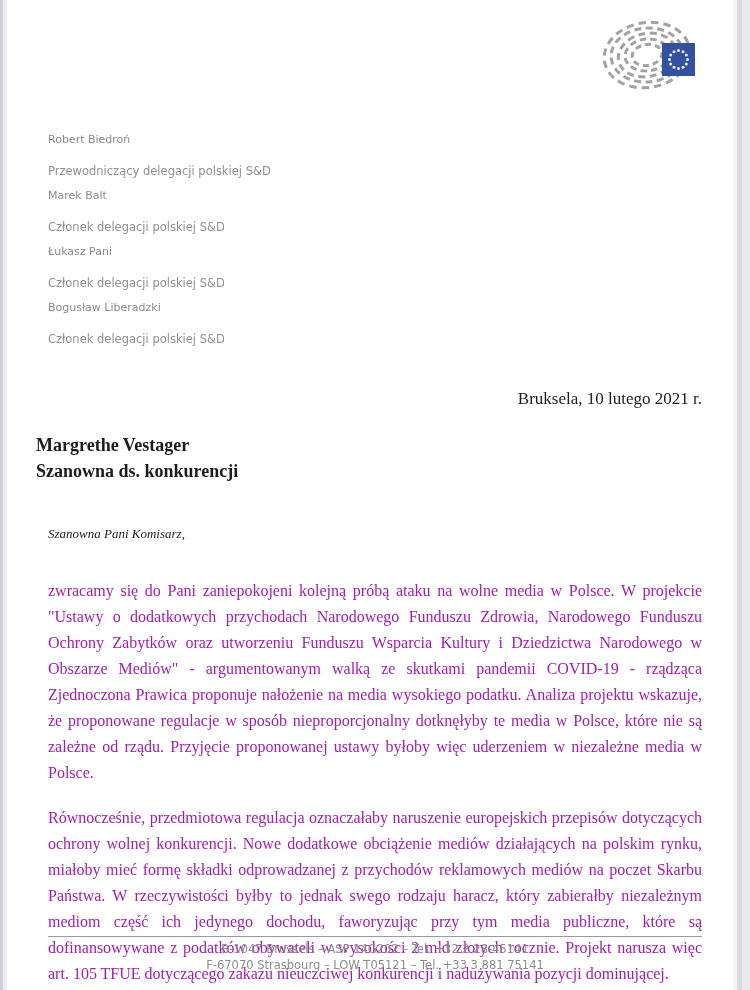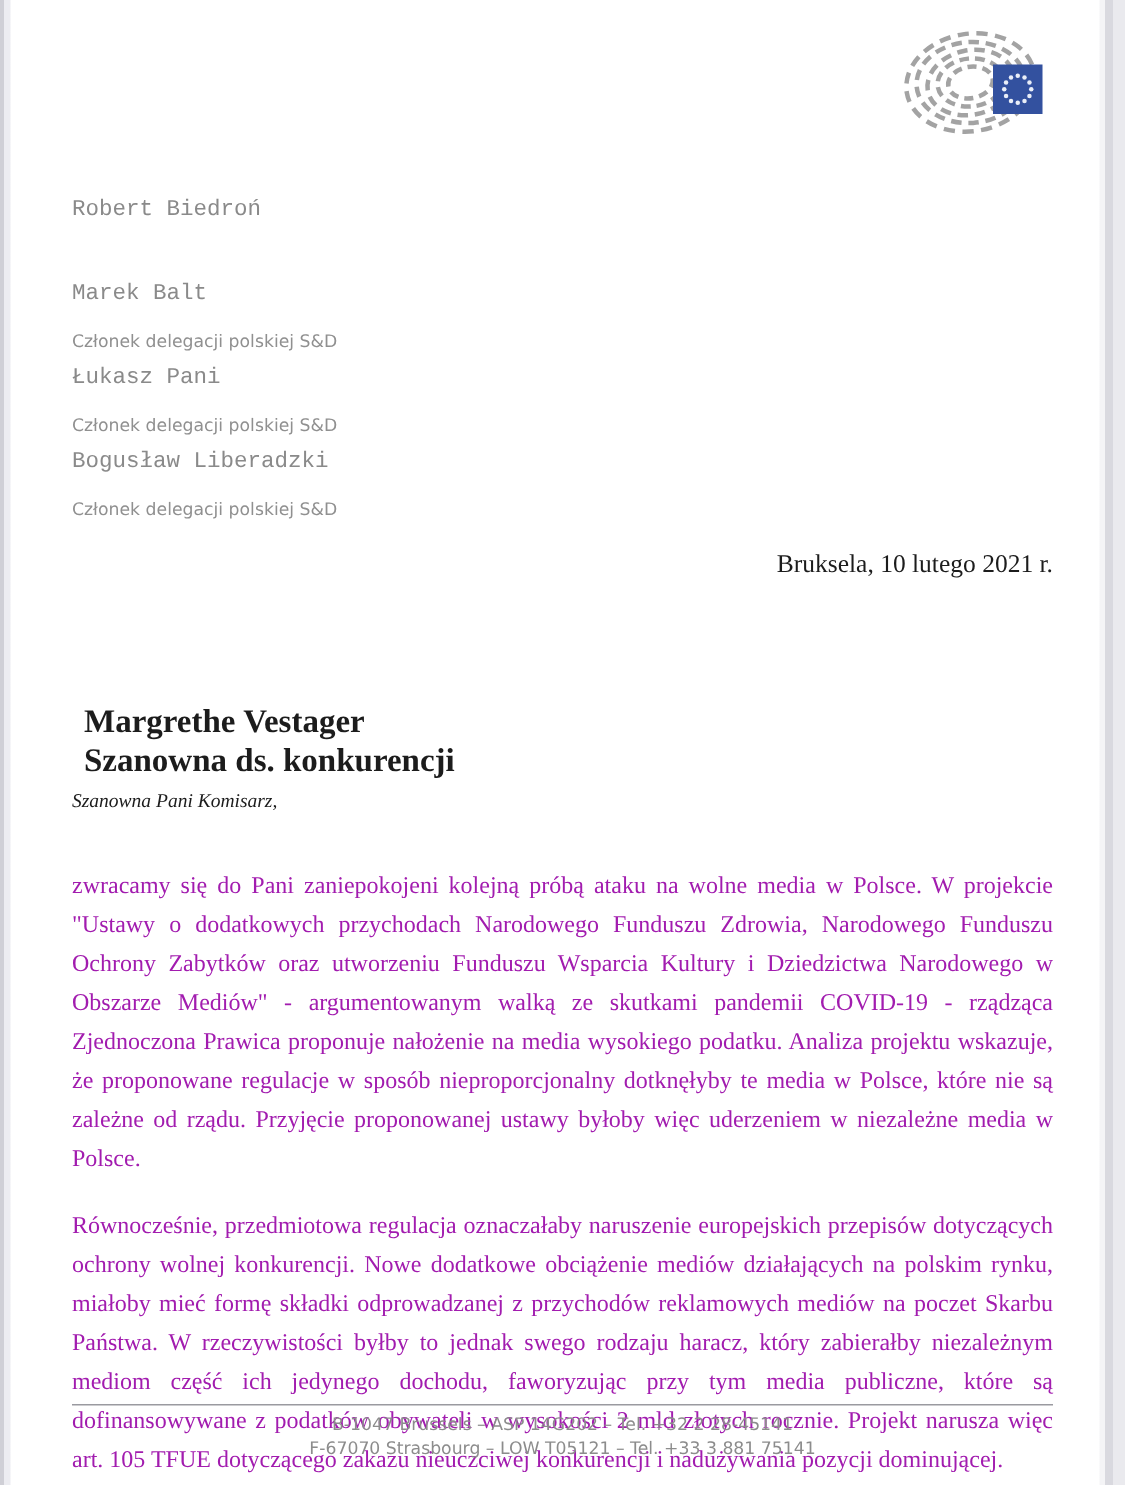--- a/index.html
+++ b/index.html
@@ -7,26 +7,26 @@
     width:750px;height:990px;position:relative;background:#ffffff;
     font-family:"Liberation Serif", serif;color:#1c1c1c;overflow:hidden;
   }
   .edge-left{position:absolute;left:0;top:0;width:7px;height:990px;
     background:linear-gradient(to right,#cfcfd6 0 3px,#ececf1 3px 7px);}
   .edge-right{position:absolute;right:0;top:0;width:17px;height:990px;
     background:linear-gradient(to right,#f4f4f6 0 4px,#d9d9df 4px 9px,#eaeaee 9px 17px);}
   .logo{position:absolute;left:602px;top:17px;width:112px;height:78px;}
   .sig-block{position:absolute;left:48px;width:500px;
     font-family:"DejaVu Sans","Liberation Sans",sans-serif;color:#8a8a8a;}
-  .sig-name{font-size:15px;line-height:18px;font-family:Liberation Mono, monospace;}
+  .sig-name{font-size:11px;line-height:18px;}
   .sig-title{font-size:11.5px;line-height:14px;margin-top:15px;color:#909090;}
-  .dateline{position:absolute;left:48px;top:366px;width:654px;
+  .dateline{position:absolute;left:48px;top:389px;width:654px;
     text-align:right;font-size:17px;}
-  .recipient{position:absolute;left:56px;top:432px;width:500px;
-    font-weight:bold;font-size:22px;line-height:26px;margin-top:36px;}
+  .recipient{position:absolute;left:36px;top:432px;width:500px;
+    font-weight:bold;font-size:18px;line-height:26px;}
   .salutation{position:absolute;left:48px;top:526px;width:500px;
     font-style:italic;font-size:13px;}
   .body-text{position:absolute;left:48px;top:578px;width:654px;}
   .body-text p{margin:0 0 19px 0;font-size:16px;line-height:26px;
     text-align:justify;color:#a21caf;}
   .footer{position:absolute;left:48px;top:936px;width:654px;
     border-top:1px solid #9a9aa0;padding-top:5px;
     font-family:"DejaVu Sans","Liberation Sans",sans-serif;
     font-size:11.5px;line-height:15.5px;color:#8c8c8c;text-align:center;}
   .footer div{white-space:nowrap;}
@@ -59,20 +59,21 @@
       <circle cx="72" cy="34.7" r="1.5"></circle>
         <circle cx="76.5" cy="33.5" r="1.5"></circle>
       <circle cx="81" cy="34.7" r="1.5"></circle>
         <circle cx="84.3" cy="38" r="1.5"></circle>
     </g>
   </svg>
 </div>
 
 <div class="sig-block" style="top:131px">
   <div class="sig-name">Robert Biedroń</div>
+  <div class="sig-title">Przewodniczący delegacji polskiej S&amp;D</div>
 </div>
 <div class="sig-block" style="top:187px">
   <div class="sig-name">Marek Balt</div>
   <div class="sig-title">Członek delegacji polskiej S&amp;D</div>
 </div>
 <div class="sig-block" style="top:243px">
   <div class="sig-name">Łukasz Pani</div>
   <div class="sig-title">Członek delegacji polskiej S&amp;D</div>
 </div>
 <div class="sig-block" style="top:299px">

